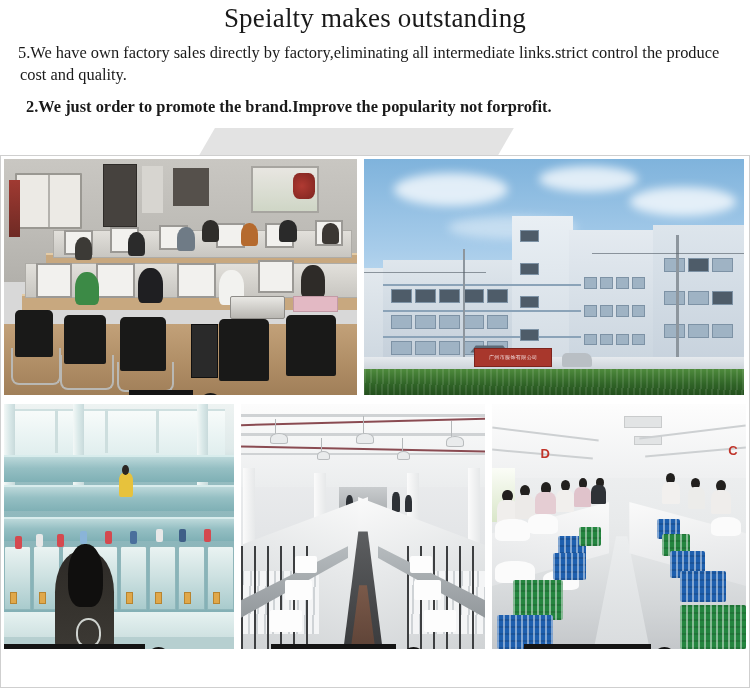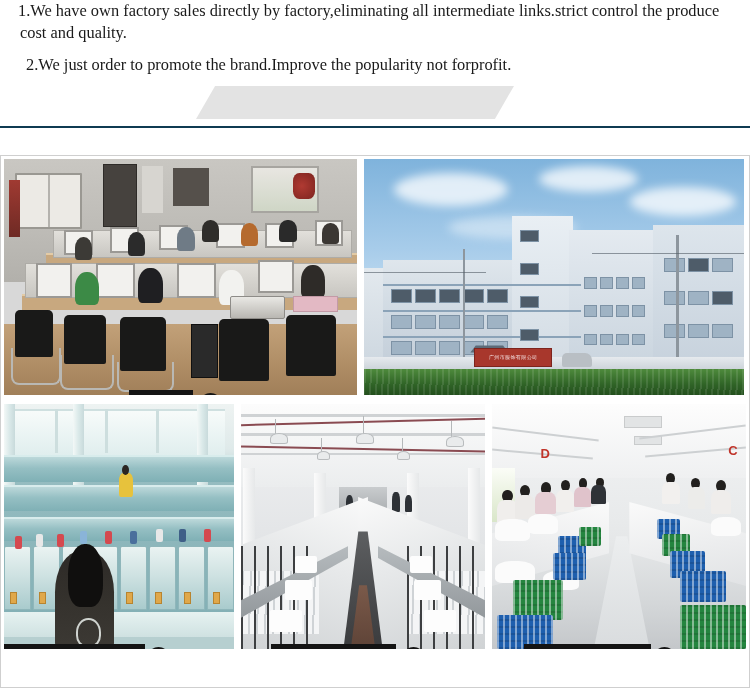--- a/index.html
+++ b/index.html
@@ -21,21 +21,21 @@
     margin:2px 0 6px 0;
     line-height:1.25;
   }
   .bullet{
     font-size:16.4px;
     line-height:1.34;
     margin:0 0 2px 0;
     padding-left:14px;
     text-indent:-2px;
   }
-  .bullet.second{margin-top:10px;padding-left:22px;}
+  .bullet.second{margin-top:10px;padding-left:22px;font-weight:bold;}
 
   
   .banner-wrap{
     position:relative;
     height:44px;
     margin-top:8px;
   }
   .banner-shadow{
     position:absolute;
     left:196px;top:2px;
@@ -295,21 +295,22 @@
   .cl-crate.green{background-color:#24853f;}
   .cl-crate.blue{background-color:#1e5fae;}
   .cl-pile{position:absolute;background:#fbfbfb;border-radius:40% 40% 20% 20%;}
   .cl-win{position:absolute;left:0;top:26%;width:9%;height:22%;
     background:linear-gradient(180deg,#fbfdf7,#d9e6c9);}
 </style>
 </head>
 <body>
 
 <div class="header">
-  <p class="bullet first">1.We have own factory sales directly by factory,eliminating all intermediate links.strict control the produce  cost and quality.</p>
+  <div class="headline">Speialty makes outstanding</div>
+  <p class="bullet first">5.We have own factory sales directly by factory,eliminating all intermediate links.strict control the produce  cost and quality.</p>
   <p class="bullet second">2.We just order to promote the brand.Improve the popularity not forprofit.</p>
 </div>
 
 <div class="banner-wrap">
   <div class="banner-shadow"></div>
   <div class="banner-rule"></div>
 </div>
 
 <div class="gallery">
 

